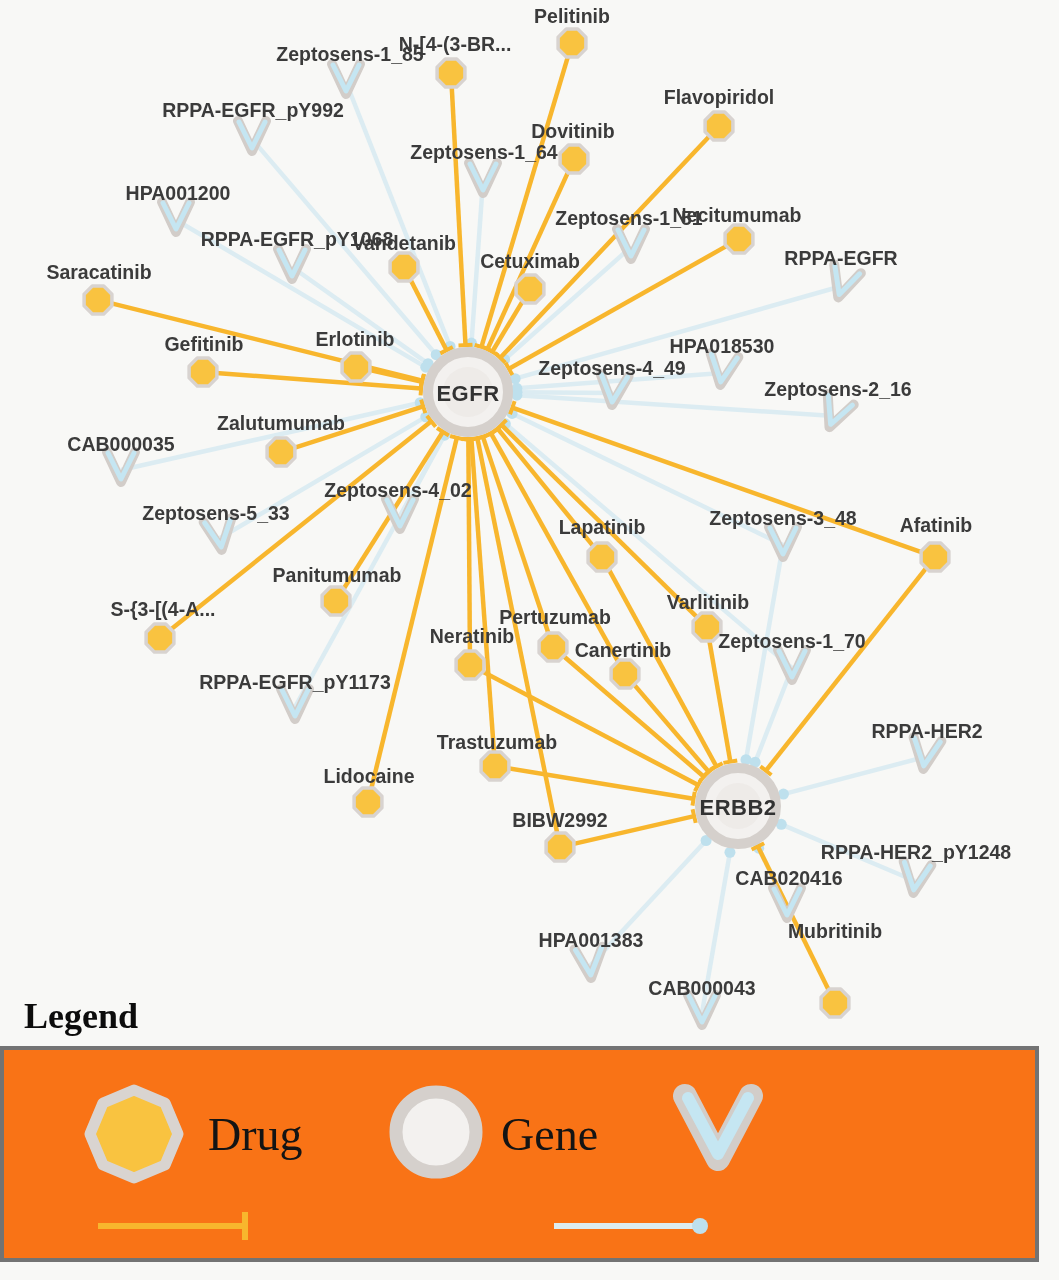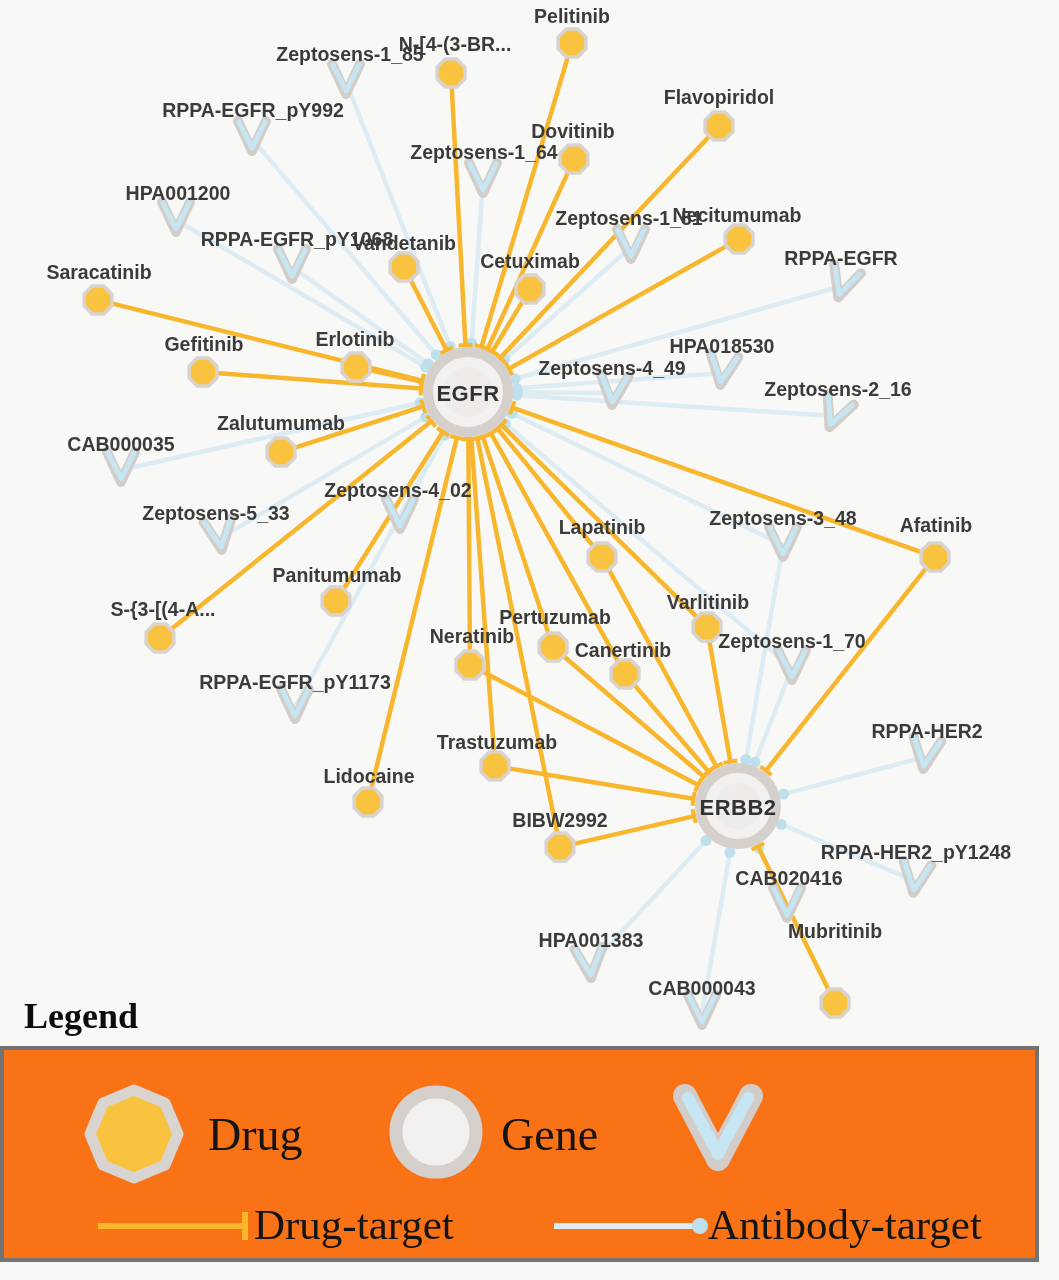--- a/index.html
+++ b/index.html
@@ -325,22 +325,20 @@
 
     <svg class="lg-abs" style="left:660px;top:24px" width="110" height="110">
       <path d="M 21 22 L 54 85 L 87 22" fill="none" stroke="#d2cdc9" stroke-width="24" stroke-linecap="round" stroke-linejoin="round"></path>
       <path d="M 24 24 L 54 80 L 84 24" fill="none" stroke="#c5e6f2" stroke-width="12" stroke-linecap="round" stroke-linejoin="round"></path>
     </svg>
 
     <svg class="lg-abs" style="left:86px;top:156px" width="172" height="40">
       <line x1="8" y1="20" x2="155" y2="20" stroke="#f8b62d" stroke-width="6"></line>
       <line x1="155" y1="6" x2="155" y2="34" stroke="#f8b62d" stroke-width="6"></line>
     </svg>
-    <div class="lg-text2 lg-abs" style="left:250px;top:153px">Drug-target</div>
 
     <svg class="lg-abs" style="left:542px;top:156px" width="172" height="40">
       <line x1="8" y1="20" x2="148" y2="20" stroke="#dcecf2" stroke-width="6"></line>
       <circle cx="154" cy="20" r="8" fill="#bee0ed"></circle>
     </svg>
-    <div class="lg-text2 lg-abs" style="left:704px;top:153px">Antibody-target</div>
   </div>
 
 </div>
 
 </body></html>

